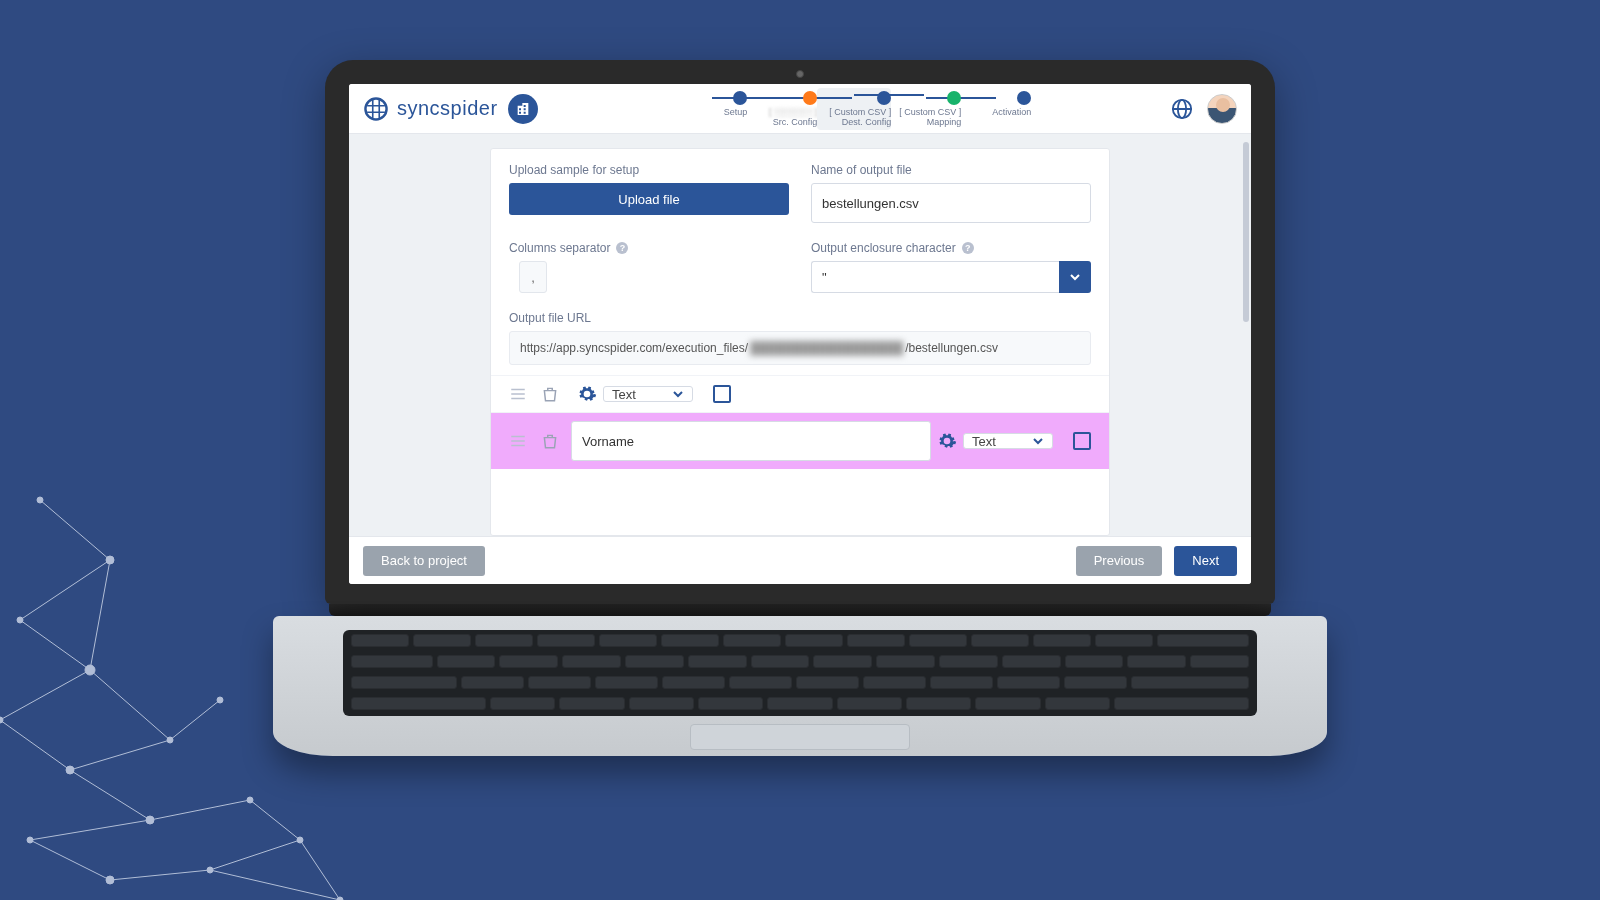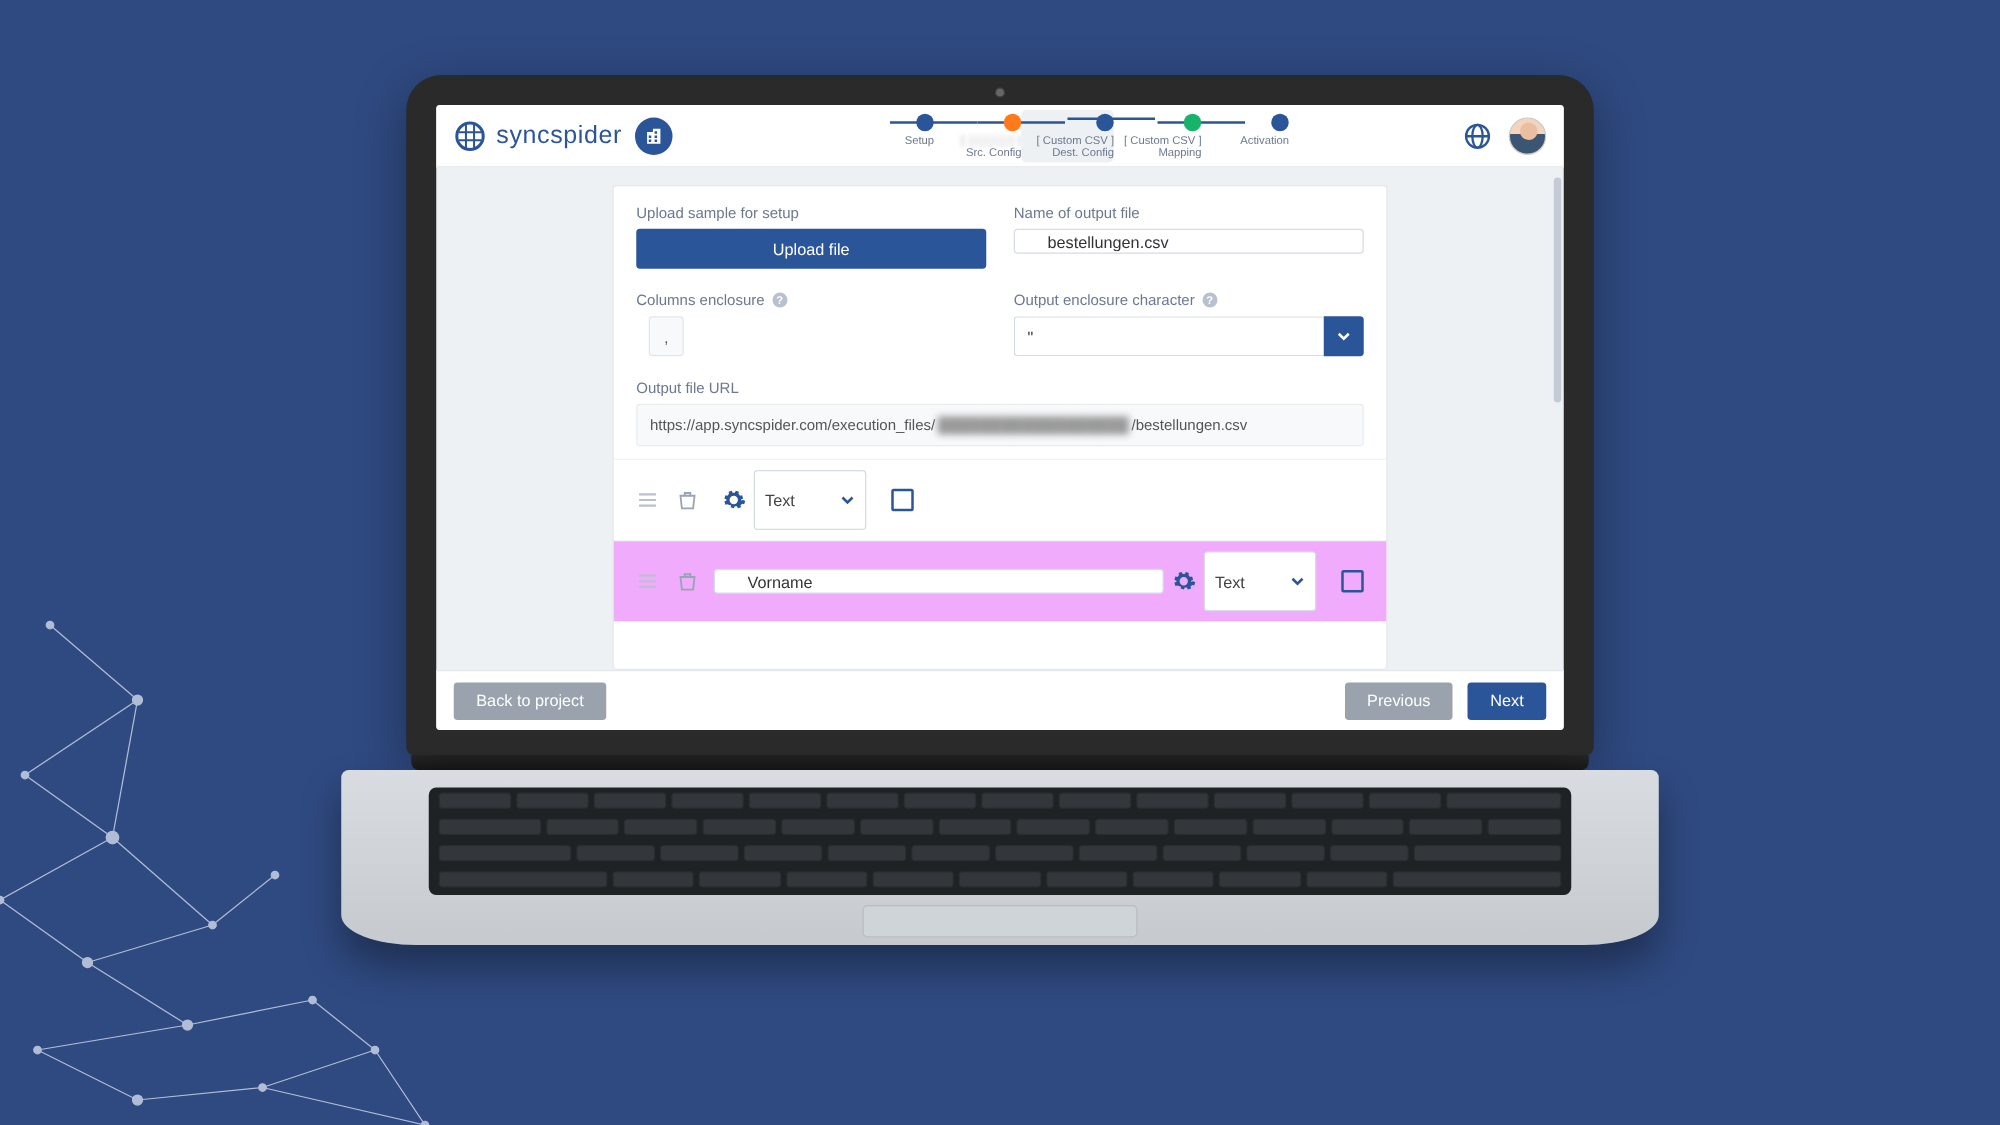--- a/index.html
+++ b/index.html
@@ -28,41 +28,41 @@
   .avatar::after{content:"";position:absolute;top:3px;left:8px;width:14px;height:14px;background:#e9bfa0;border-radius:50%;}
   
   .body{flex:1;overflow:auto;display:flex;justify-content:center;padding:14px 0 0 0;}
   .card{width:620px;background:#fff;border:1px solid #e4e7ec;border-radius:3px;}
   .pad{padding:14px 18px 10px 18px;}
   .row2{display:flex;gap:22px;}
   .col{flex:1;display:flex;flex-direction:column;}
   .flab{font-size:12px;color:#6d7890;margin-bottom:6px;display:flex;align-items:center;gap:6px;}
   .help{width:12px;height:12px;border-radius:50%;background:#b9c0cf;color:#fff;font-size:9px;display:inline-flex;align-items:center;justify-content:center;font-weight:700;}
   .bigbtn{height:32px;background:#2b5599;color:#fff;border:none;border-radius:3px;font-size:13px;display:flex;align-items:center;justify-content:center;cursor:pointer;}
-  .txt{height:20px;border:1px solid #d6dbe4;border-radius:3px;padding:0 26px;font-size:13px;color:#333;width:100%;}
+  .txt{height:40px;border:1px solid #d6dbe4;border-radius:3px;padding:0 10px;font-size:13px;color:#333;width:100%;}
   .sel{display:flex;height:32px;}
   .sel .selv{flex:1;border:1px solid #d6dbe4;border-right:none;border-radius:3px 0 0 3px;padding:0 10px;font-size:13px;display:flex;align-items:center;color:#333;background:#fff;}
   .sel .selbtn{width:32px;background:#2b5599;border-radius:0 3px 3px 0;display:flex;align-items:center;justify-content:center;color:#fff;cursor:pointer;}
   .mini{width:28px;height:32px;margin-left:10px;border:1px solid #e2e6ec;background:#f7f9fb;border-radius:3px;display:flex;align-items:center;justify-content:center;font-size:13px;color:#666;}
   .urlbox{height:34px;background:#f7f9fb;border:1px solid #e8ebf0;border-radius:3px;padding:0 10px;display:flex;align-items:center;font-size:12px;color:#555;white-space:nowrap;overflow:hidden;}
   .blur{filter:blur(3px);color:#999;margin:0 2px;}
   
   .thead{display:flex;align-items:center;padding:0 18px;height:34px;font-size:10px;letter-spacing:.5px;color:#6d7890;font-weight:600;border-top:1px solid #eef1f4;}
   .ch{display:flex;align-items:center;}
   .c-h{width:62px;}
   .c-name{flex:1;padding-left:4px;}
   .c-gear{width:32px;}
   .c-type{width:96px;text-align:center;}
   .c-req{width:48px;text-align:right;}
   .trow{display:flex;align-items:center;padding:8px 18px;border-top:1px solid #f1f3f7;}
   .trow:nth-child(odd){background:#fafbfd;}
   .drag{width:18px;color:#b9c0cf;cursor:grab;}
   .del{width:18px;color:#9aa3b5;margin-left:14px;margin-right:12px;cursor:pointer;}
   .gear{width:20px;height:20px;color:#2b5599;margin:0 6px;cursor:pointer;}
-  .typesel{width:90px;height:48px;border:1px solid #d6dbe4;border-radius:3px;display:flex;align-items:center;padding:0 8px;font-size:13px;color:#444;position:relative;cursor:pointer;background:#fff;}
+  .typesel{width:90px;height:16px;border:1px solid #d6dbe4;border-radius:3px;display:flex;align-items:center;padding:0 8px;font-size:13px;color:#444;position:relative;cursor:pointer;background:#fff;}
   .typesel .car{position:absolute;right:8px;color:#2b5599;}
   .chk{width:18px;height:18px;border:2px solid #2b5599;border-radius:2px;margin-left:20px;cursor:pointer;}
   
   .ftr{height:48px;background:#fff;border-top:1px solid #e4e7ec;display:flex;align-items:center;padding:0 14px;flex:0 0 auto;}
   .btn{height:30px;padding:0 18px;border:none;border-radius:3px;font-size:13px;display:flex;align-items:center;cursor:pointer;color:#fff;}
   .btn.gray{background:#9aa3ad;}
   .btn.blue{background:#2b5599;}
   .spacer{flex:1;}
   
   .sbar{position:absolute;right:2px;top:58px;width:6px;height:180px;background:#c5cbd6;border-radius:3px;}
@@ -187,21 +187,21 @@
               </div>
               <div class="col">
                 <span class="flab">Name of output file</span>
                 <input class="txt" value="bestellungen.csv" style="">
               </div>
             </div>
 
             <div class="row2" style="margin-top:18px">
               <div class="col">
                 <span class="flab">
-                  <span>Columns enclosure</span>
+                  <span>Columns separator</span>
                   <span class="help">?</span>
                 </span>
                 <div style="display:flex">
                   <div class="mini">,</div>
                 </div>
               </div>
               <div class="col">
                 <span class="flab">
                   <span>Output enclosure character</span>
                   <span class="help">?</span>

